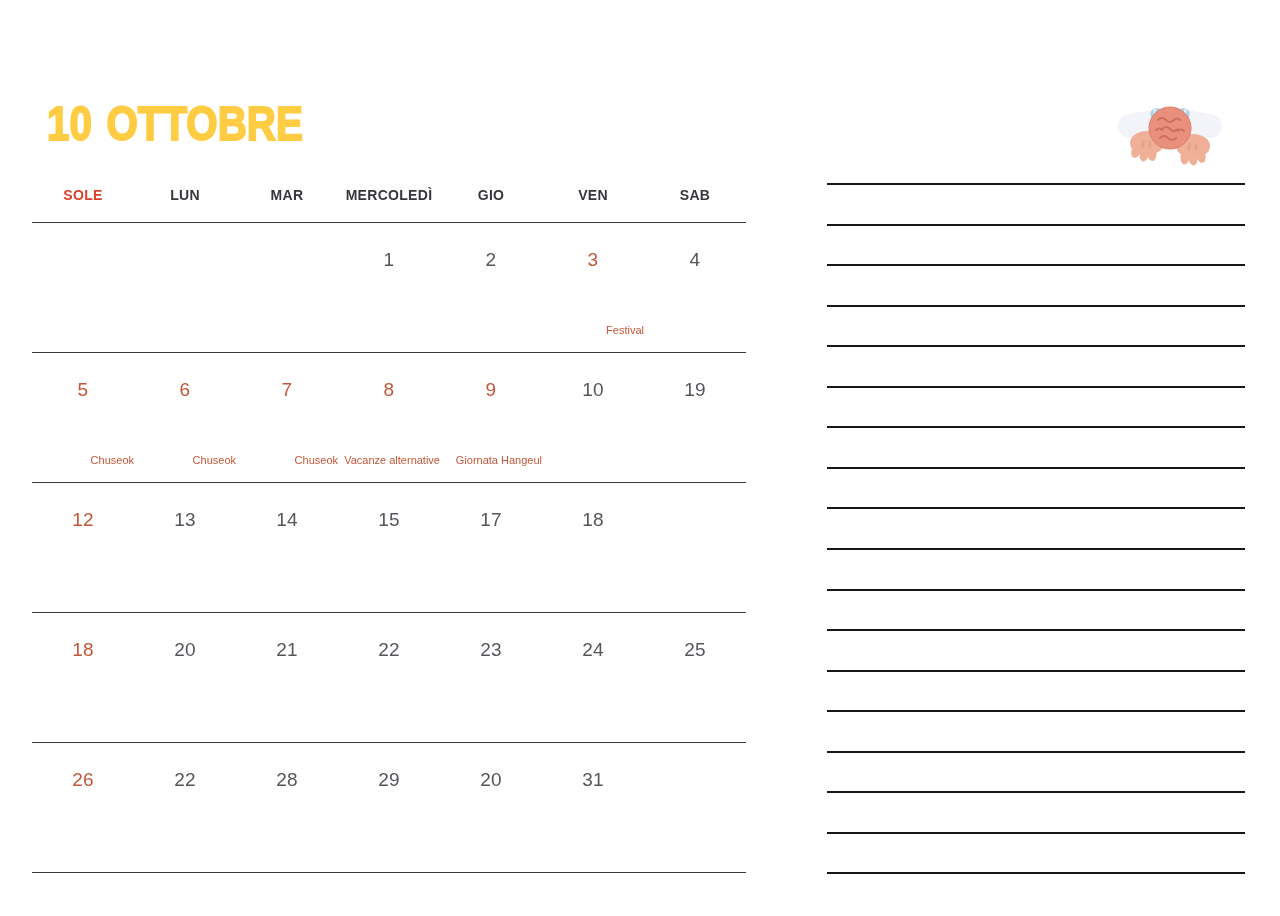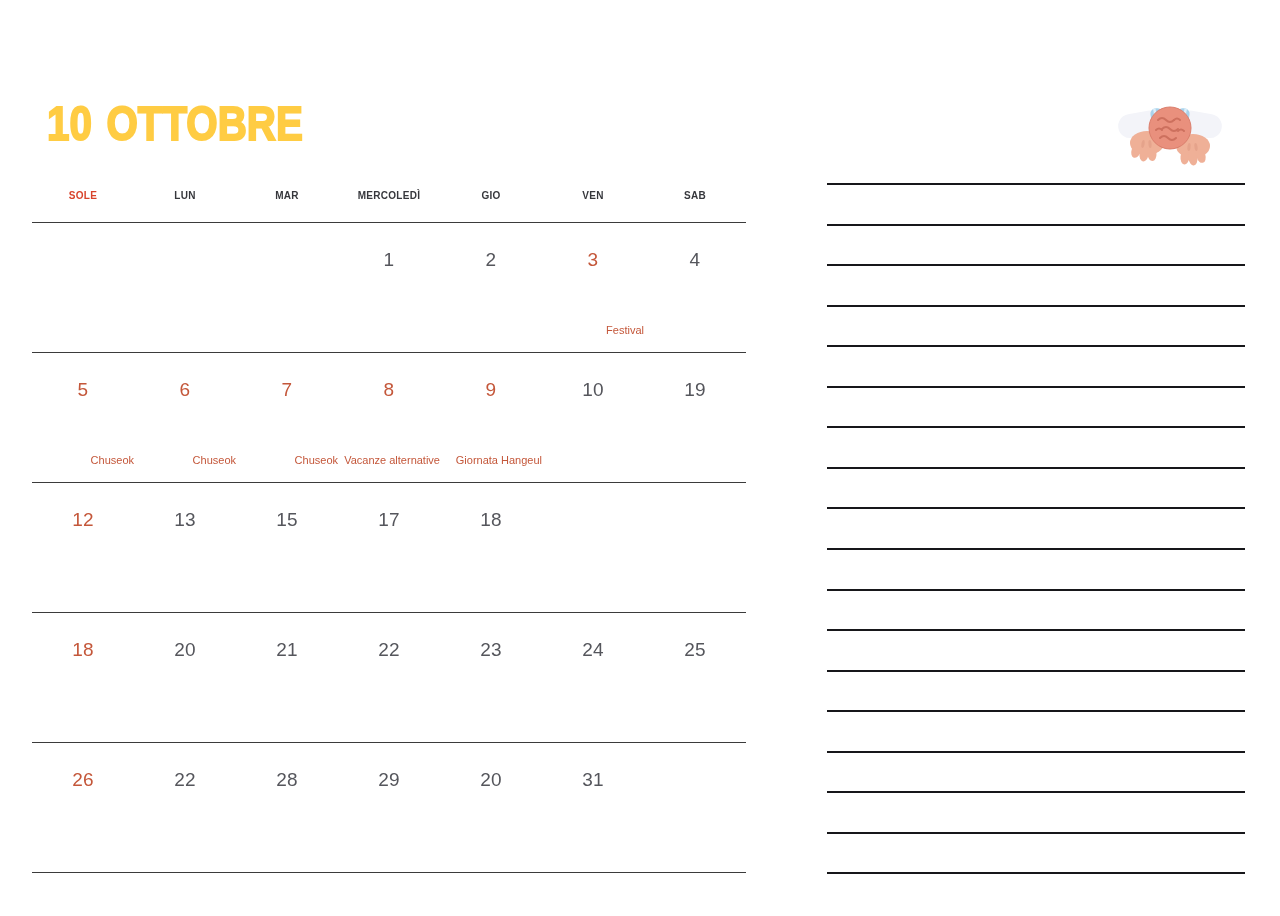--- a/index.html
+++ b/index.html
@@ -39,21 +39,21 @@
   .weekday-row {
     position: absolute;
     left: 32px; top: 168px;
     width: 714px; height: 54px;
     display: grid;
     grid-template-columns: repeat(7, 1fr);
     align-items: center;
   }
   .wd {
     text-align: center;
-    font-size: 10px;
+    font-size: 14px;
     font-weight: bold;
     color: #36373C;
     letter-spacing: 0.3px;
   }
   .wd.red { color: #D8432B; }
 
   
   .calendar-grid {
     position: absolute;
     left: 32px; top: 222px;
@@ -174,20 +174,21 @@
         <div class="cell"><span class="date red">6</span><span class="holiday">Chuseok</span></div>
         <div class="cell"><span class="date red">7</span><span class="holiday">Chuseok</span></div>
         <div class="cell"><span class="date red">8</span><span class="holiday">Vacanze alternative</span></div>
         <div class="cell"><span class="date red">9</span><span class="holiday">Giornata Hangeul</span></div>
         <div class="cell"><span class="date">10</span></div>
         <div class="cell"><span class="date">19</span></div>
       </div>
       <div class="week-row">
         <div class="cell"><span class="date red">12</span></div>
         <div class="cell"><span class="date">13</span></div>
+        <div class="cell"><span class="date">14</span></div>
         <div class="cell"><span class="date">15</span></div>
         <div class="cell"><span class="date">17</span></div>
         <div class="cell"><span class="date">18</span></div>
       </div>
       <div class="week-row">
         <div class="cell"><span class="date red">18</span></div>
         <div class="cell"><span class="date">20</span></div>
         <div class="cell"><span class="date">21</span></div>
         <div class="cell"><span class="date">22</span></div>
         <div class="cell"><span class="date">23</span></div>

